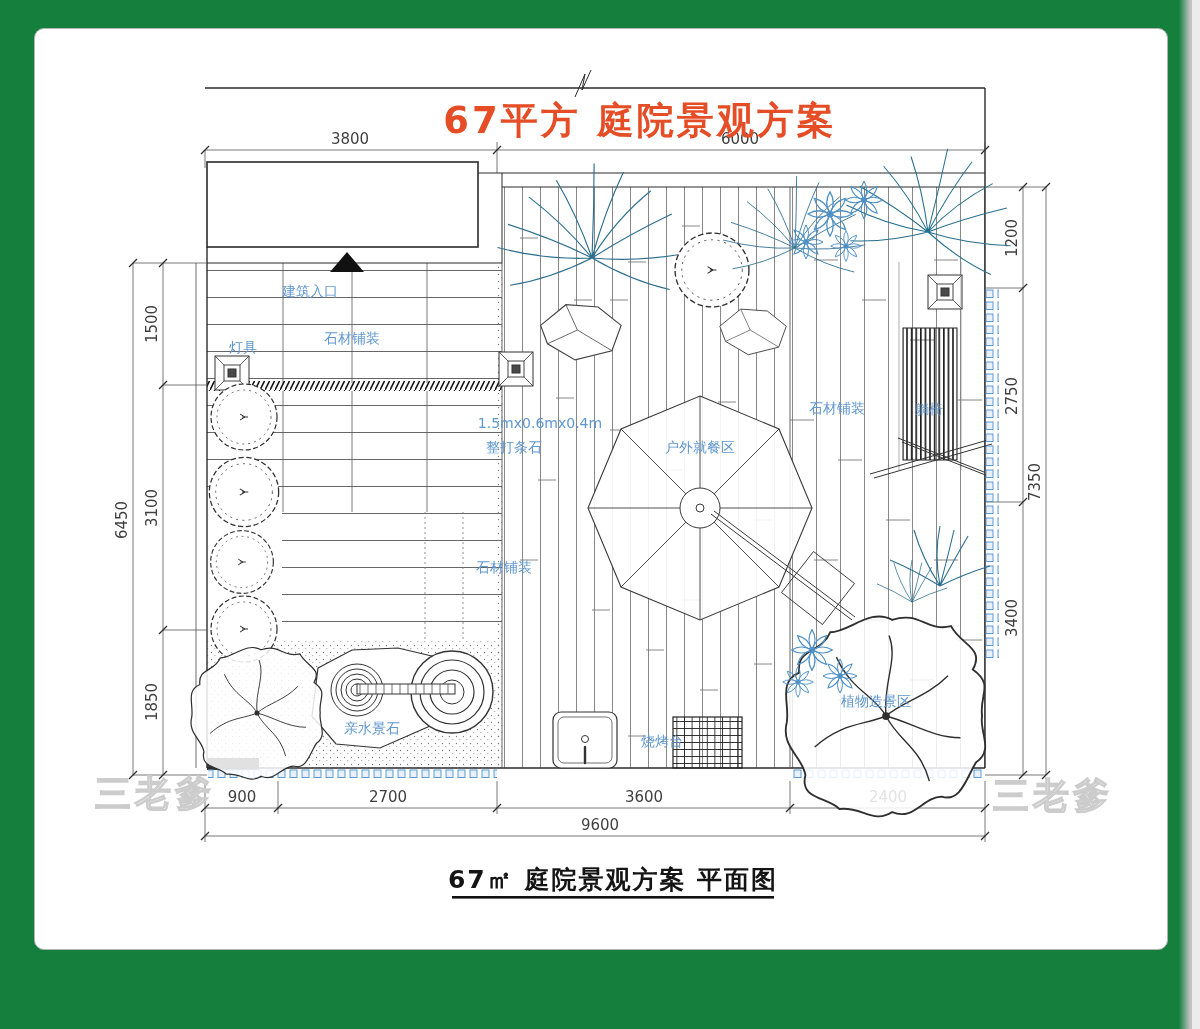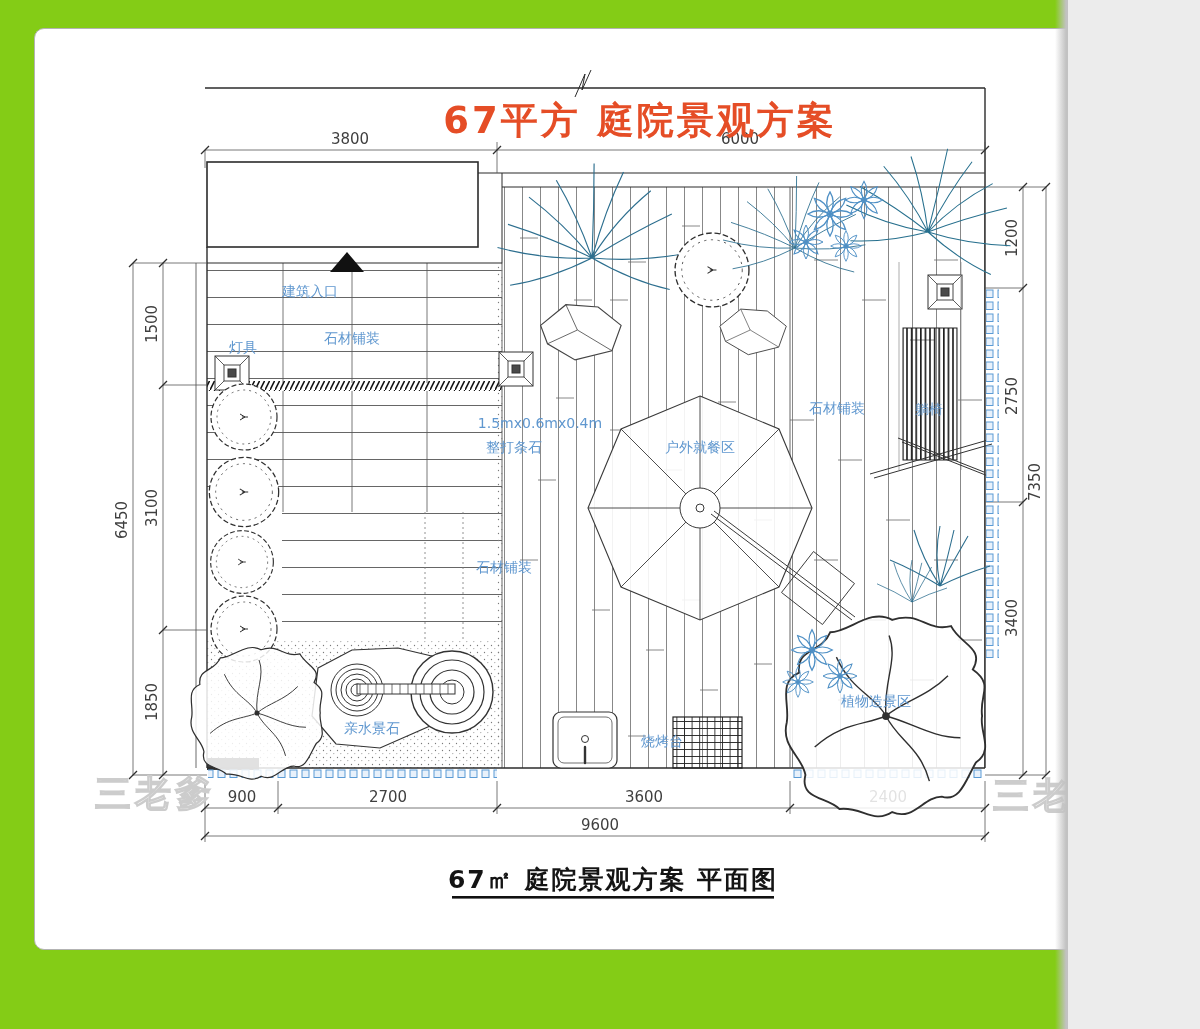--- a/index.html
+++ b/index.html
@@ -1,16 +1,16 @@
 <!DOCTYPE html>
 <html><head>
 <meta charset="utf-8">
 <style>
   html,body{margin:0;padding:0;background:#ececec;font-family:"Liberation Sans",sans-serif;}
-  .stage{position:relative;width:1068px;height:1029px;background:#84cc16;overflow:hidden;}
+  .stage{position:relative;width:1192px;height:1029px;background:#15803d;overflow:hidden;}
   .card{position:absolute;left:34px;top:28px;width:1132px;height:920px;background:#ffffff;
         border:1px solid #b3b3b3;border-radius:10px;}
   .edge{position:absolute;right:0;top:0;width:13px;height:100%;
         background:linear-gradient(to right, rgba(0,0,0,0), #c2c2c2 85%);}
   svg{position:absolute;left:0;top:0;}
   svg text{font-family:"DejaVu Sans",sans-serif;}
   .dimtxt{fill:#3f3f3f;font-size:15px;}
   .lbl{fill:#5f97cf;font-size:14px;}
   .title{fill:#e54d26;font-size:37px;font-weight:bold;letter-spacing:3px;}
   .caption{fill:#141414;font-size:25px;font-weight:bold;letter-spacing:2px;}

